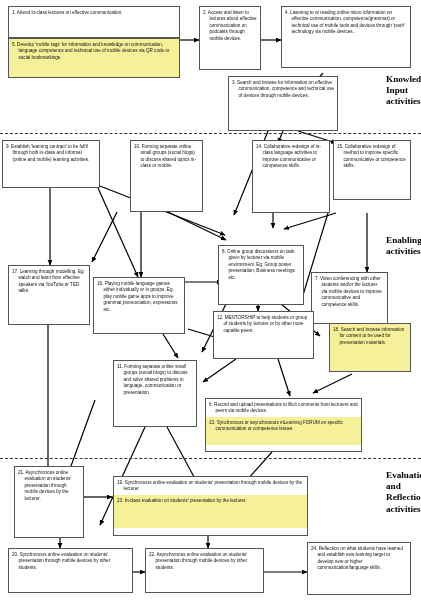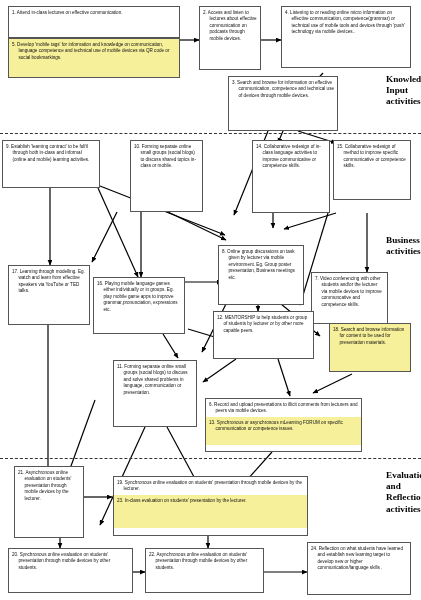--- a/index.html
+++ b/index.html
@@ -246,21 +246,21 @@
   <div class="node split" style="left:205px; top:398px; width:157px; height:54px;">
     <span class="seg top">
       <span class="body">6. Record and upload presentations to illicit comments from lecturers and peers via mobile devices.</span>
     </span>
     <span class="seg bottom" style="height:28px;">
       <span class="body">13. Synchronous or asynchronous mLearning FORUM on specific communication or competence issues.</span>
     </span>
   </div>
 
   <div class="phase-label" style="left:386px; top:235px;">
-    <div>Business</div>
+    <div>Enabling</div>
     <div>activities</div>
   </div>
 
   <div class="node" style="left:14px; top:466px; width:70px; height:72px;">
     <span class="body">21. Asynchronous online evaluation on students' presentation through mobile devices by the lecturer.</span>
   </div>
 
   <div class="node split" style="left:113px; top:476px; width:195px; height:60px;">
     <span class="seg top">
       <span class="body">19. Synchronous online evaluation on students' presentation through mobile devices by the lecturer.</span>

